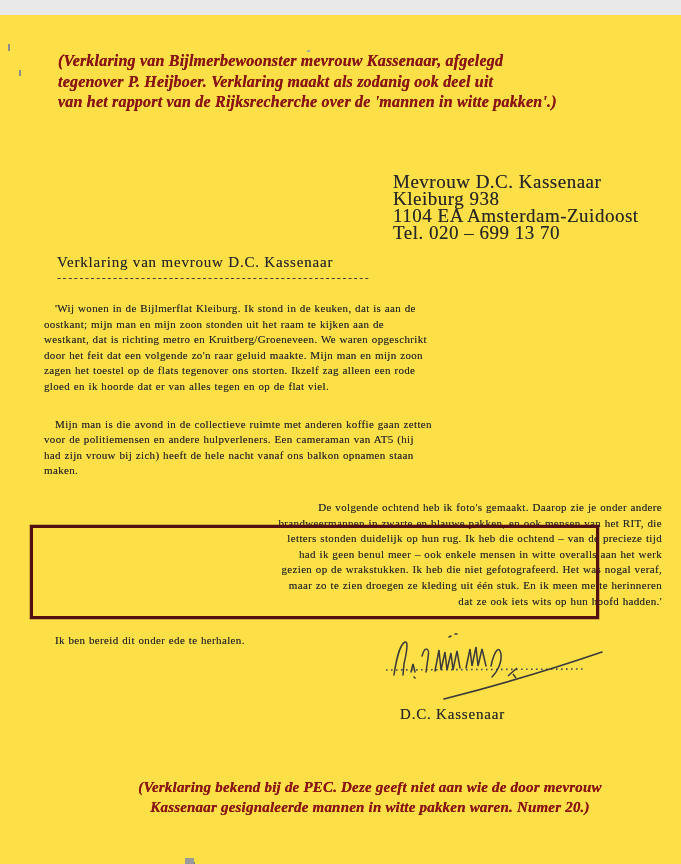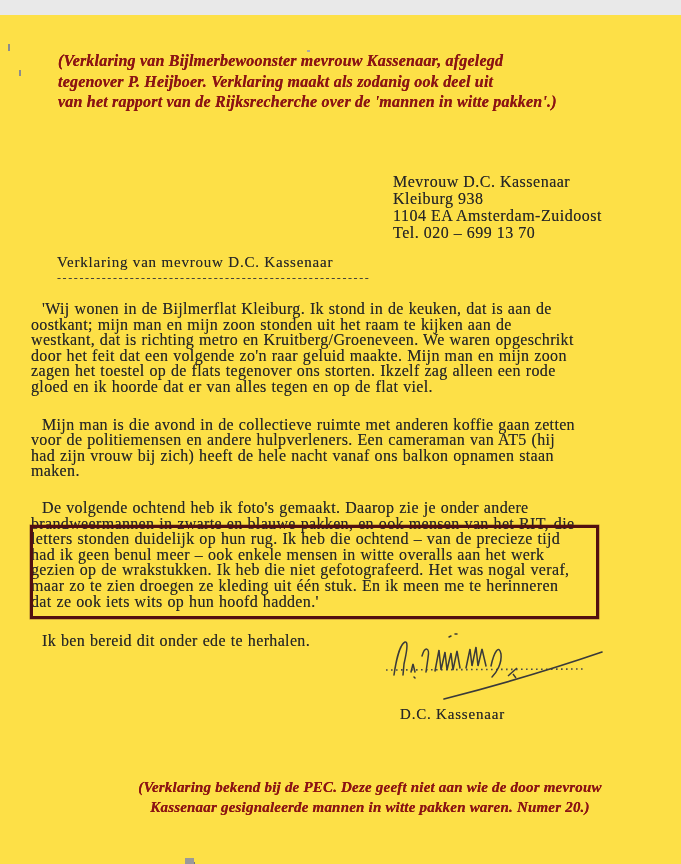--- a/index.html
+++ b/index.html
@@ -12,39 +12,39 @@
   .red-note{
     position:absolute;color:#8b1414;font-weight:bold;font-style:italic;
     font-size:16px;line-height:20.5px;letter-spacing:.2px;
     text-shadow:0 0 .4px #8b1414;
   }
   .red-note--top{left:58px;top:36px;}
   .red-note--bottom{left:70px;top:762px;width:600px;text-align:center;font-size:15px;line-height:20px;}
   
   .ink{color:#272727;text-shadow:0 0 .5px rgba(40,40,40,.55);}
   .address{
-    position:absolute;left:393px;top:158px;font-size:16px;line-height:17px;
+    position:absolute;left:393px;top:158px;font-size:19px;line-height:17px;
     letter-spacing:.5px;
   }
   .doc-heading{
     position:absolute;left:57px;top:239px;font-size:15px;letter-spacing:.8px;
   }
   .heading-dashes{
     position:absolute;left:57px;top:256px;width:312px;overflow:hidden;white-space:nowrap;
     font-size:12px;letter-spacing:1.6px;color:#3a3a3a;
   }
   .body-text{
-    position:absolute;left:31px;top:286px;width:618px;font-size:16px;
+    position:absolute;left:44px;top:286px;width:618px;font-size:11px;
     letter-spacing:.35px;word-spacing:.5px;
   }
   .body-text .line{line-height:15.6px;white-space:nowrap;}
   .line.indent{padding-left:11px;}
   .para{margin:0;}
   .para+.para{margin-top:22px;}
-  .para--p3{margin-top:21px !important;}
+  .para--p3{margin-top:21px !important;text-align:right;}
   .para--oath{margin-top:24px !important;}
   
   .highlight-box{
     position:absolute;left:30px;top:510px;width:563px;height:88px;
     border:3px solid #521010;box-shadow:0 0 0 .5px rgba(82,16,16,.5);
   }
   .signature-wrap{position:absolute;left:378px;top:616px;width:295px;height:85px;}
   .signature-name{
     position:absolute;left:400px;top:691px;font-size:15px;letter-spacing:.8px;
   }

